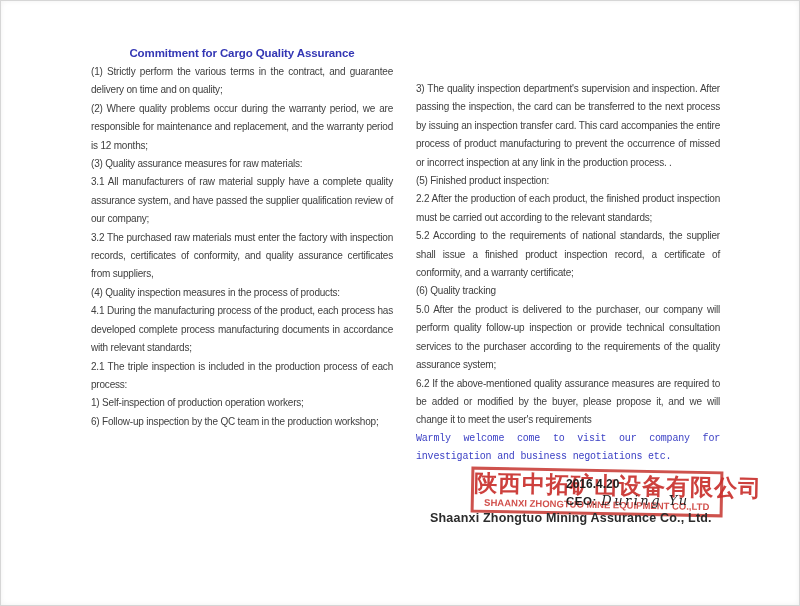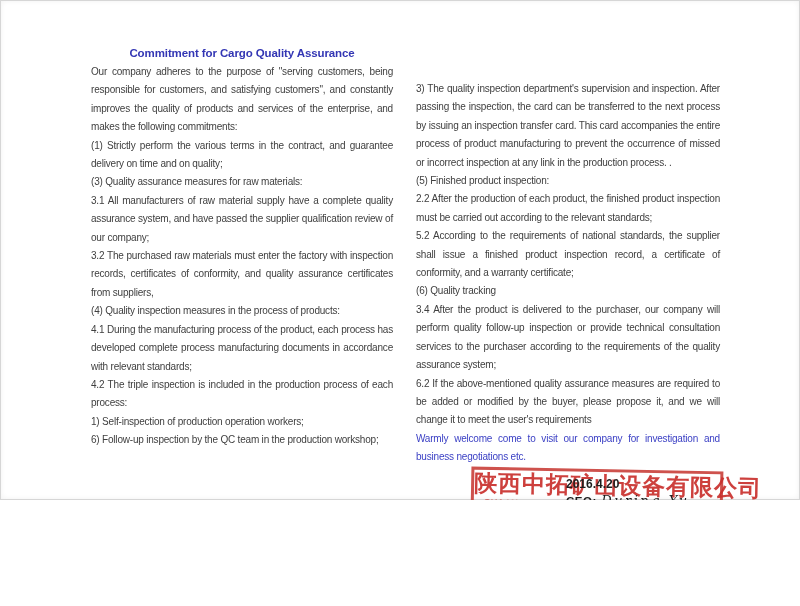--- a/index.html
+++ b/index.html
@@ -5,21 +5,21 @@
   :root{
     --accent:#3336b4;
     --accent-bright:#3a3fc4;
     --body:#404040;
     --stamp-red:#c9302c;
     --ink:#1e1e1e;
   }
   html,body{margin:0;padding:0;background:#ffffff;}
   .page{
     position:relative;
-    width:800px;height:500px;
+    width:800px;height:606px;
     background:#ffffff;
     font-family:"Liberation Sans","DejaVu Sans",sans-serif;
     overflow:hidden;
     box-shadow:inset 0 0 0 1px #d6d6d6, inset 0 0 6px rgba(0,0,0,0.08);
   }
   .col{
     position:absolute;
     text-align:justify;
     font-size:10px;
     line-height:18.4px;
@@ -31,21 +31,21 @@
   .doc-title{
     margin:0 0 1px 0;
     text-align:center;
     font-size:11.5px;
     line-height:18px;
     font-weight:bold;
     letter-spacing:-0.1px;
     color:var(--accent);
   }
   .para{margin:0;}
-  .highlight{color:var(--accent-bright);}
+  .highlight{color:var(--accent-bright);font-family:Liberation Mono, monospace;}
   
   .stamp{
     position:absolute;
     left:471px;top:469px;
     width:246px;height:40px;
     border:3px solid rgba(198,52,46,0.85);
     transform:rotate(1.1deg);
     z-index:1;
     text-align:center;
     background:transparent;
@@ -106,41 +106,41 @@
   }
 </style>
 </head>
 <body>
 
 <div class="page">
 
   <div class="col col-left">
     <h1 class="doc-title">Commitment for Cargo Quality Assurance</h1>
     <div>
-        <p class="para">Our company adheres to the purpose of "serving customers, being responsible for customers, and satisfying customers", and constantly improves the quality of products and services of the enterprise, and makes the following commitments:</p>
         <p class="para">(1) Strictly perform the various terms in the contract, and guarantee delivery on time and on quality;</p>
+        <p class="para">(2) Where quality problems occur during the warranty period, we are responsible for maintenance and replacement, and the warranty period is 12 months;</p>
         <p class="para">(3) Quality assurance measures for raw materials:</p>
         <p class="para">3.1 All manufacturers of raw material supply have a complete quality assurance system, and have passed the supplier qualification review of our company;</p>
         <p class="para">3.2 The purchased raw materials must enter the factory with inspection records, certificates of conformity, and quality assurance certificates from suppliers,</p>
         <p class="para">(4) Quality inspection measures in the process of products:</p>
         <p class="para">4.1 During the manufacturing process of the product, each process has developed complete process manufacturing documents in accordance with relevant standards;</p>
-        <p class="para">4.2 The triple inspection is included in the production process of each process:</p>
+        <p class="para">2.1 The triple inspection is included in the production process of each process:</p>
         <p class="para">1) Self-inspection of production operation workers;</p>
         <p class="para">6) Follow-up inspection by the QC team in the production workshop;</p>
       </div>
   </div>
 
   <div class="col col-right">
     <div>
         <p class="para">3) The quality inspection department's supervision and inspection. After passing the inspection, the card can be transferred to the next process by issuing an inspection transfer card. This card accompanies the entire process of product manufacturing to prevent the occurrence of missed or incorrect inspection at any link in the production process. .</p>
         <p class="para">(5) Finished product inspection:</p>
         <p class="para">2.2 After the production of each product, the finished product inspection must be carried out according to the relevant standards;</p>
         <p class="para">5.2 According to the requirements of national standards, the supplier shall issue a finished product inspection record, a certificate of conformity, and a warranty certificate;</p>
         <p class="para">(6) Quality tracking</p>
-        <p class="para">3.4 After the product is delivered to the purchaser, our company will perform quality follow-up inspection or provide technical consultation services to the purchaser according to the requirements of the quality assurance system;</p>
+        <p class="para">5.0 After the product is delivered to the purchaser, our company will perform quality follow-up inspection or provide technical consultation services to the purchaser according to the requirements of the quality assurance system;</p>
         <p class="para">6.2 If the above-mentioned quality assurance measures are required to be added or modified by the buyer, please propose it, and we will change it to meet the user's requirements</p>
       </div>
     <p class="para highlight">Warmly welcome come to visit our company for investigation and business negotiations etc.</p>
   </div>
 
   <div class="stamp">
     <div class="stamp-cn">陕西中拓矿山设备有限公司</div>
     <div class="stamp-en">SHAANXI ZHONGTUO MINE EQUIPMENT CO.,LTD</div>
   </div>
 

